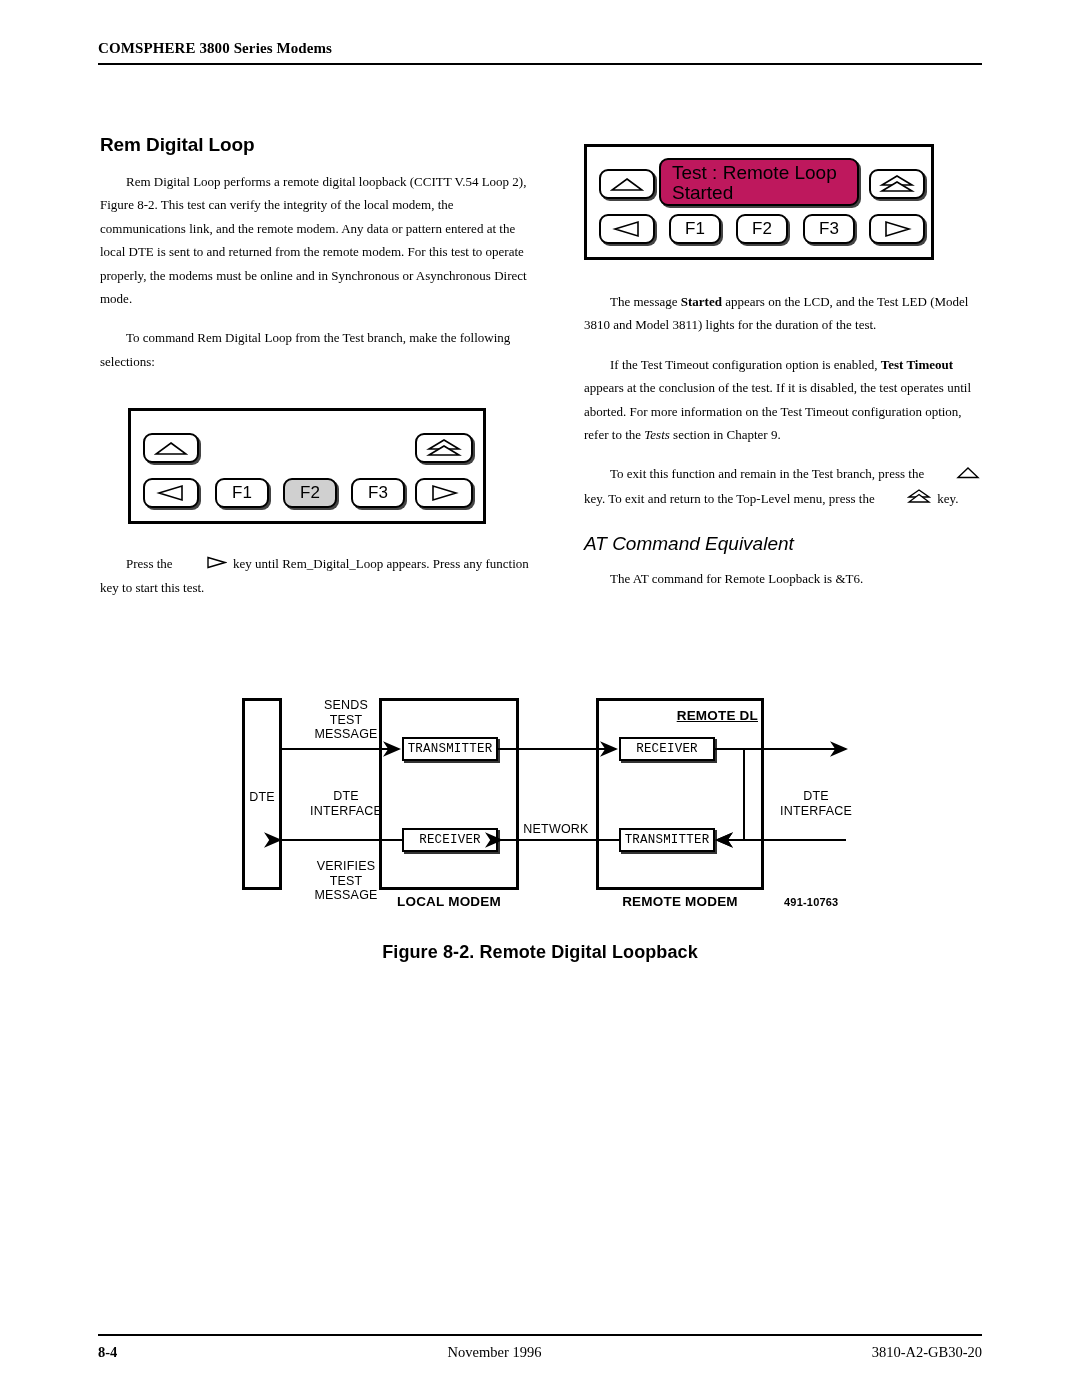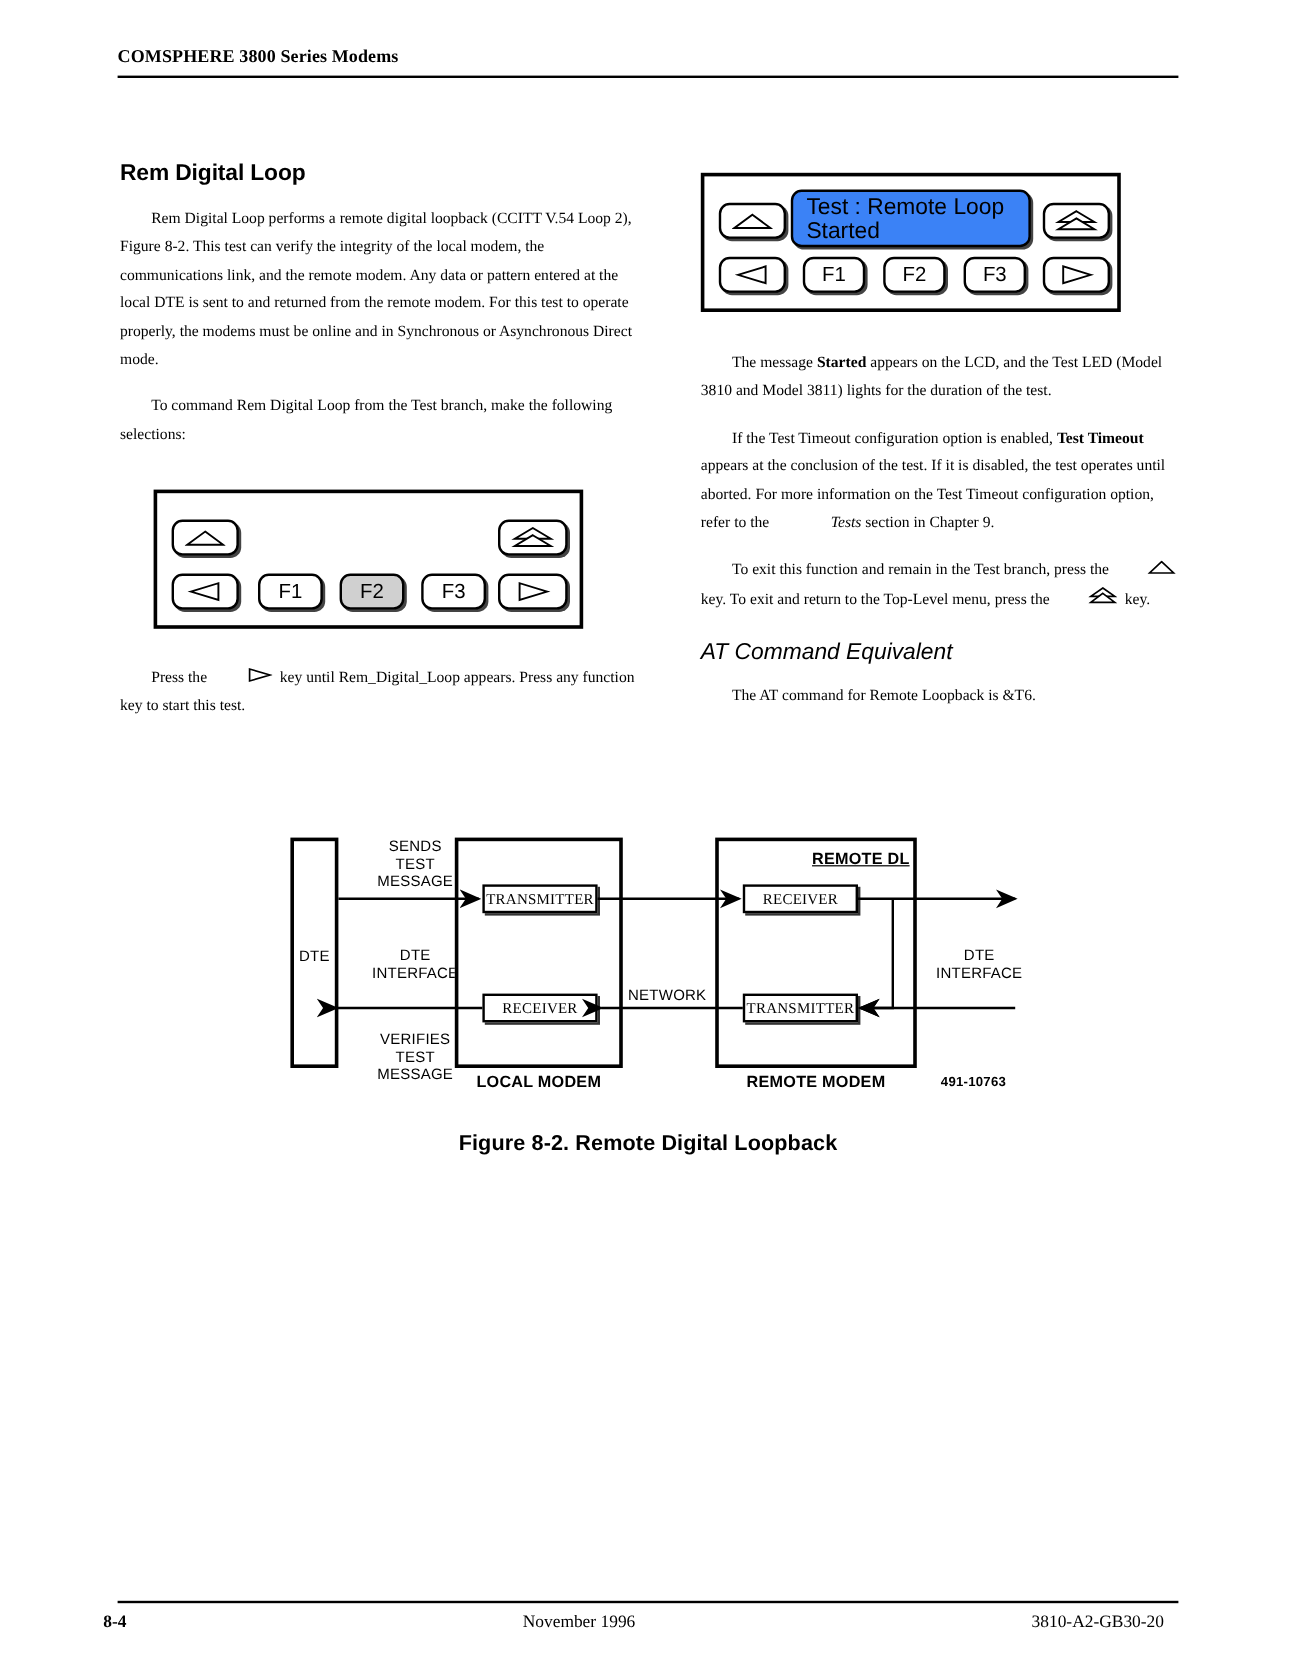--- a/index.html
+++ b/index.html
@@ -60,42 +60,42 @@
   }
   p.body {
     font-family: "Liberation Serif", serif;
     font-size: 13px;
     line-height: 23.4px;
     margin: 0 0 16px 0;
     text-indent: 26px;
     text-align: left;
   }
   p.body.last { margin-bottom: 0; }
-  .ital { font-style: italic; margin-left: 48px; }
+  .ital { font-style: italic; }
   .bold { font-weight: bold; }
 
   
   .keyglyph {
     display: inline-block;
     vertical-align: -1px;
     margin: 0 3px;
   }
 
   
   .panel {
     position: absolute;
     border: 3px solid #000;
     background: #fff;
     box-sizing: border-box;
   }
   .panel .lcd {
     position: absolute;
     border: 2px solid #000;
     border-radius: 9px;
-    background: #3b82f6;
+    background: #be185d;
     box-sizing: border-box;
     box-shadow: 2px 2px 0 #444;
   }
   .lcd-line {
     font-family: "Liberation Sans", sans-serif;
     font-size: 19px;
     white-space: pre;
     position: absolute;
     left: 11px;
   }
@@ -136,21 +136,21 @@
     box-sizing: border-box;
   }
   .dg-inner {
     position: absolute;
     border: 2px solid #000;
     background: #fff;
     box-sizing: border-box;
     display: flex;
     align-items: center;
     justify-content: center;
-    font-family: Liberation Serif, serif;
+    font-family: Liberation Mono, monospace;
     font-size: 12.5px;
     letter-spacing: 0.2px;
     box-shadow: 2px 2px 0 #333;
   }
   .dg-label {
     position: absolute;
     font-family: "Liberation Sans", sans-serif;
     font-size: 12.5px;
     line-height: 14.5px;
     text-align: center;
@@ -186,21 +186,21 @@
   .footer-rule {
     position: absolute;
     left: 98px;
     top: 1334px;
     width: 884px;
     height: 2px;
     background: #000;
   }
   .footer {
     position: absolute;
-    left: 86px;
+    left: 98px;
     top: 1344px;
     width: 884px;
     font-family: "Liberation Serif", serif;
     font-size: 14.5px;
     display: flex;
     justify-content: space-between;
   }
   .footer .pg { font-weight: bold; }
 </style>
 </head>

